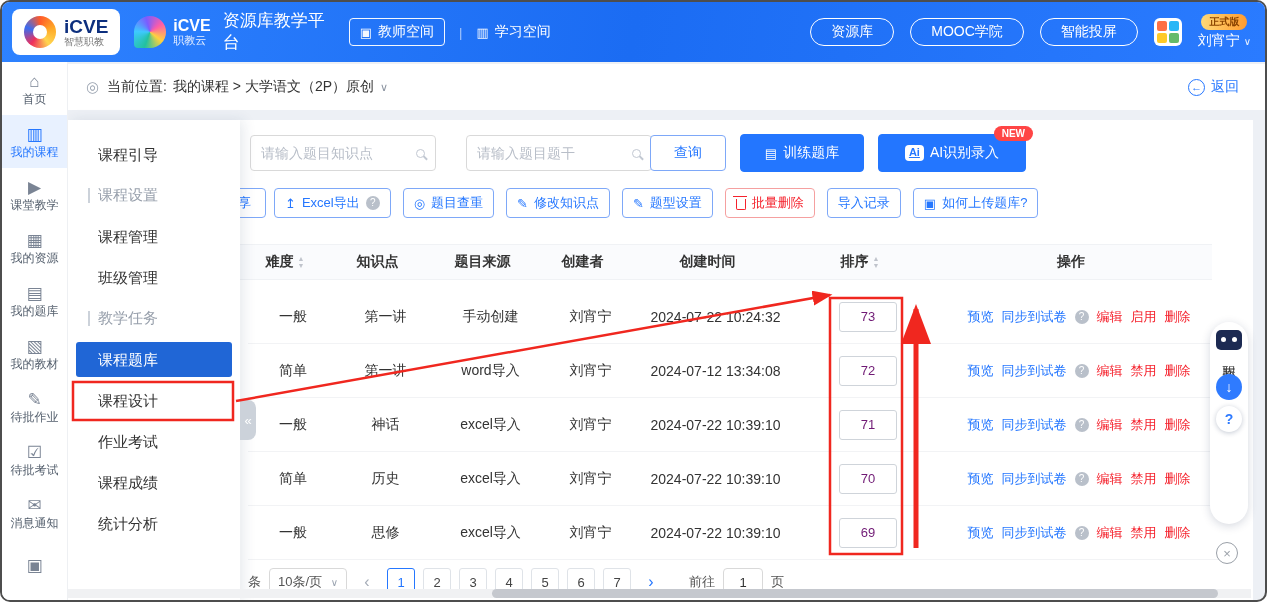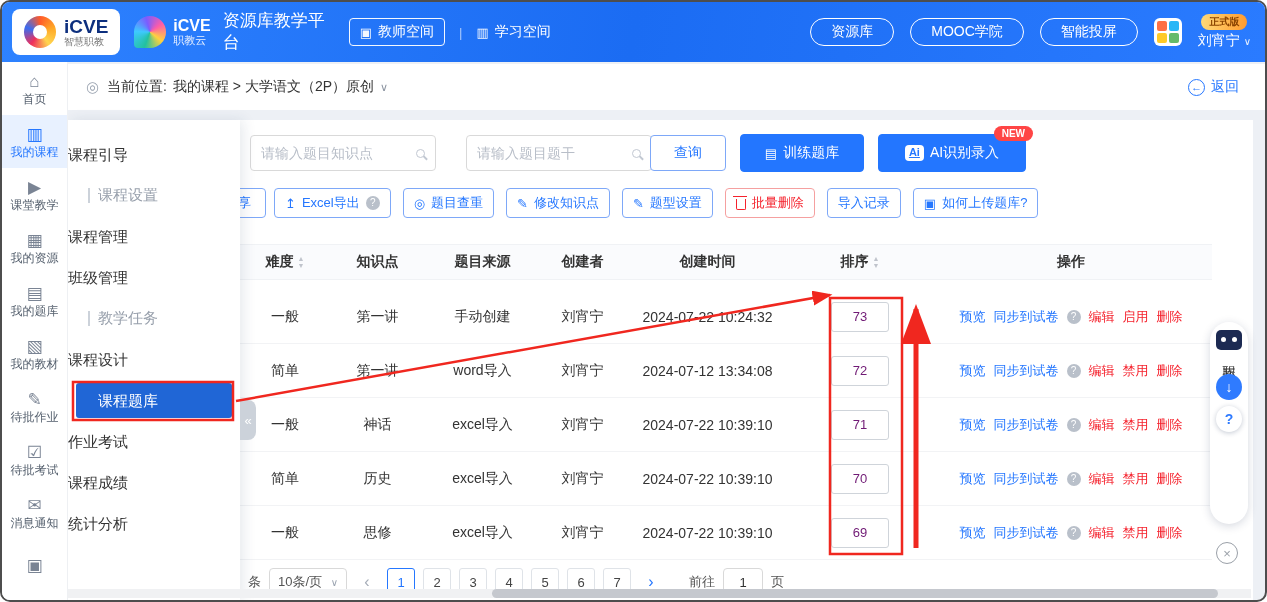--- a/index.html
+++ b/index.html
@@ -50,21 +50,21 @@
   .crumb-path{font-size:14px;color:#333;margin-left:6px;cursor:pointer;}
   .crumb-caret{font-size:11px;color:#8b93a0;margin-left:6px;}
   .back{margin-left:auto;color:#2577ff;font-size:14px;display:flex;align-items:center;gap:6px;cursor:pointer;}
   .back-ic{width:17px;height:17px;border:1px solid #2577ff;border-radius:50%;font-size:11px;line-height:15px;text-align:center;display:inline-block;}
 
   
   .card{position:absolute;left:66px;top:118px;right:12px;bottom:0;background:#fff;z-index:1;}
 
   
   .submenu{position:absolute;left:66px;top:118px;bottom:0;width:172px;background:#fff;box-shadow:4px 0 12px rgba(31,56,88,.10);z-index:5;padding-top:14px;}
-  .sub-item{height:41px;line-height:41px;font-size:15px;color:#333;cursor:pointer;white-space:nowrap;}
+  .sub-item{height:41px;line-height:41px;padding-left:30px;font-size:15px;color:#333;cursor:pointer;white-space:nowrap;}
   .sub-section{height:41px;padding-left:20px;font-size:15px;color:#98a0ac;display:flex;align-items:center;gap:8px;white-space:nowrap;}
   .sub-section::before{content:"";width:2px;height:15px;background:#ccd2da;flex:none;}
   .sub-item.active{background:#2066d6;color:#fff;margin:3px 8px;border-radius:3px;height:35px;line-height:35px;padding-left:22px;}
   .collapse-tab{position:absolute;left:238px;top:398px;width:16px;height:40px;background:#ccd2da;color:#fff;border-radius:0 8px 8px 0;z-index:6;display:flex;align-items:center;justify-content:center;font-size:13px;cursor:pointer;}
 
   
   .abs{position:absolute;z-index:2;}
   .inp{height:36px;border:1px solid #d9d9d9;border-radius:4px;background:#fff;display:flex;align-items:center;padding:0 10px;gap:6px;}
   .inp input{border:none;outline:none;flex:1;font-size:14px;color:#333;width:100%;background:transparent;}
   .inp input::placeholder{color:#b8bec8;}
@@ -81,21 +81,21 @@
 
   
   .tb2{position:absolute;left:272px;top:186px;height:30px;display:flex;gap:12px;z-index:2;}
   .tb2 .btn{height:30px;padding:0 10px;font-size:13px;}
   .help-dot{width:14px;height:14px;border-radius:50%;background:#b9c0ca;color:#fff;font-size:10px;line-height:14px;text-align:center;display:inline-block;flex:none;cursor:pointer;}
   .trash-ic{width:10px;height:11px;border:1.5px solid currentColor;border-top:none;border-radius:0 0 2px 2px;position:relative;display:inline-block;margin-top:3px;}
   .trash-ic::before{content:"";position:absolute;left:-3.5px;top:-3.5px;width:14px;height:1.5px;background:currentColor;}
 
   
   .thead{position:absolute;left:238px;top:242px;width:972px;height:36px;background:#fafbfd;border-top:1px solid #f0f2f5;border-bottom:1px solid #f0f2f5;display:flex;align-items:center;z-index:2;font-weight:bold;font-size:14px;color:#333;}
-  .tbody{position:absolute;left:238px;top:288px;width:972px;z-index:2;}
+  .tbody{position:absolute;left:246px;top:288px;width:972px;z-index:2;}
   .trow{height:54px;display:flex;align-items:center;border-bottom:1px solid #f2f3f5;font-size:14px;color:#333;background:#fff;}
   .c{display:flex;align-items:center;justify-content:center;text-align:center;flex:none;}
   .c-diff{width:90px;}.c-kp{width:95px;}.c-src{width:115px;}.c-creator{width:85px;}.c-time{width:165px;}.c-sort{width:140px;}.c-ops{flex:1;}
   .sorter{display:inline-flex;flex-direction:column;margin-left:4px;}
   .sorter i{font-style:normal;font-size:7px;line-height:7px;color:#c0c4cc;}
   .sort-input{width:58px;height:30px;border:1px solid #cfd4da;border-radius:3px;text-align:center;font-size:13px;color:#701a75;outline:none;background:#fff;}
   .ops{display:flex;align-items:center;justify-content:flex-end;gap:8px;font-size:13px;white-space:nowrap;}
   .lnk-b{color:#2577ff;cursor:pointer;}
   .lnk-r{color:#f5222d;cursor:pointer;}
 
@@ -234,22 +234,22 @@
       <span>返回</span>
     </span>
   </div>
 
   <nav class="submenu">
     <div class="sub-item">课程引导</div>
     <div class="sub-section">课程设置</div>
     <div class="sub-item">课程管理</div>
     <div class="sub-item">班级管理</div>
     <div class="sub-section">教学任务</div>
+    <div class="sub-item active">课程题库</div>
     <div class="sub-item">课程设计</div>
-    <div class="sub-item active">课程题库</div>
     <div class="sub-item">作业考试</div>
     <div class="sub-item">课程成绩</div>
     <div class="sub-item">统计分析</div>
   </nav>
   <div class="collapse-tab">«</div>
 
   <div class="inp abs" style="left:248px;top:133px;width:186px;">
     <input type="text" placeholder="请输入题目知识点" style="">
     <span class="mag"></span>
   </div>

